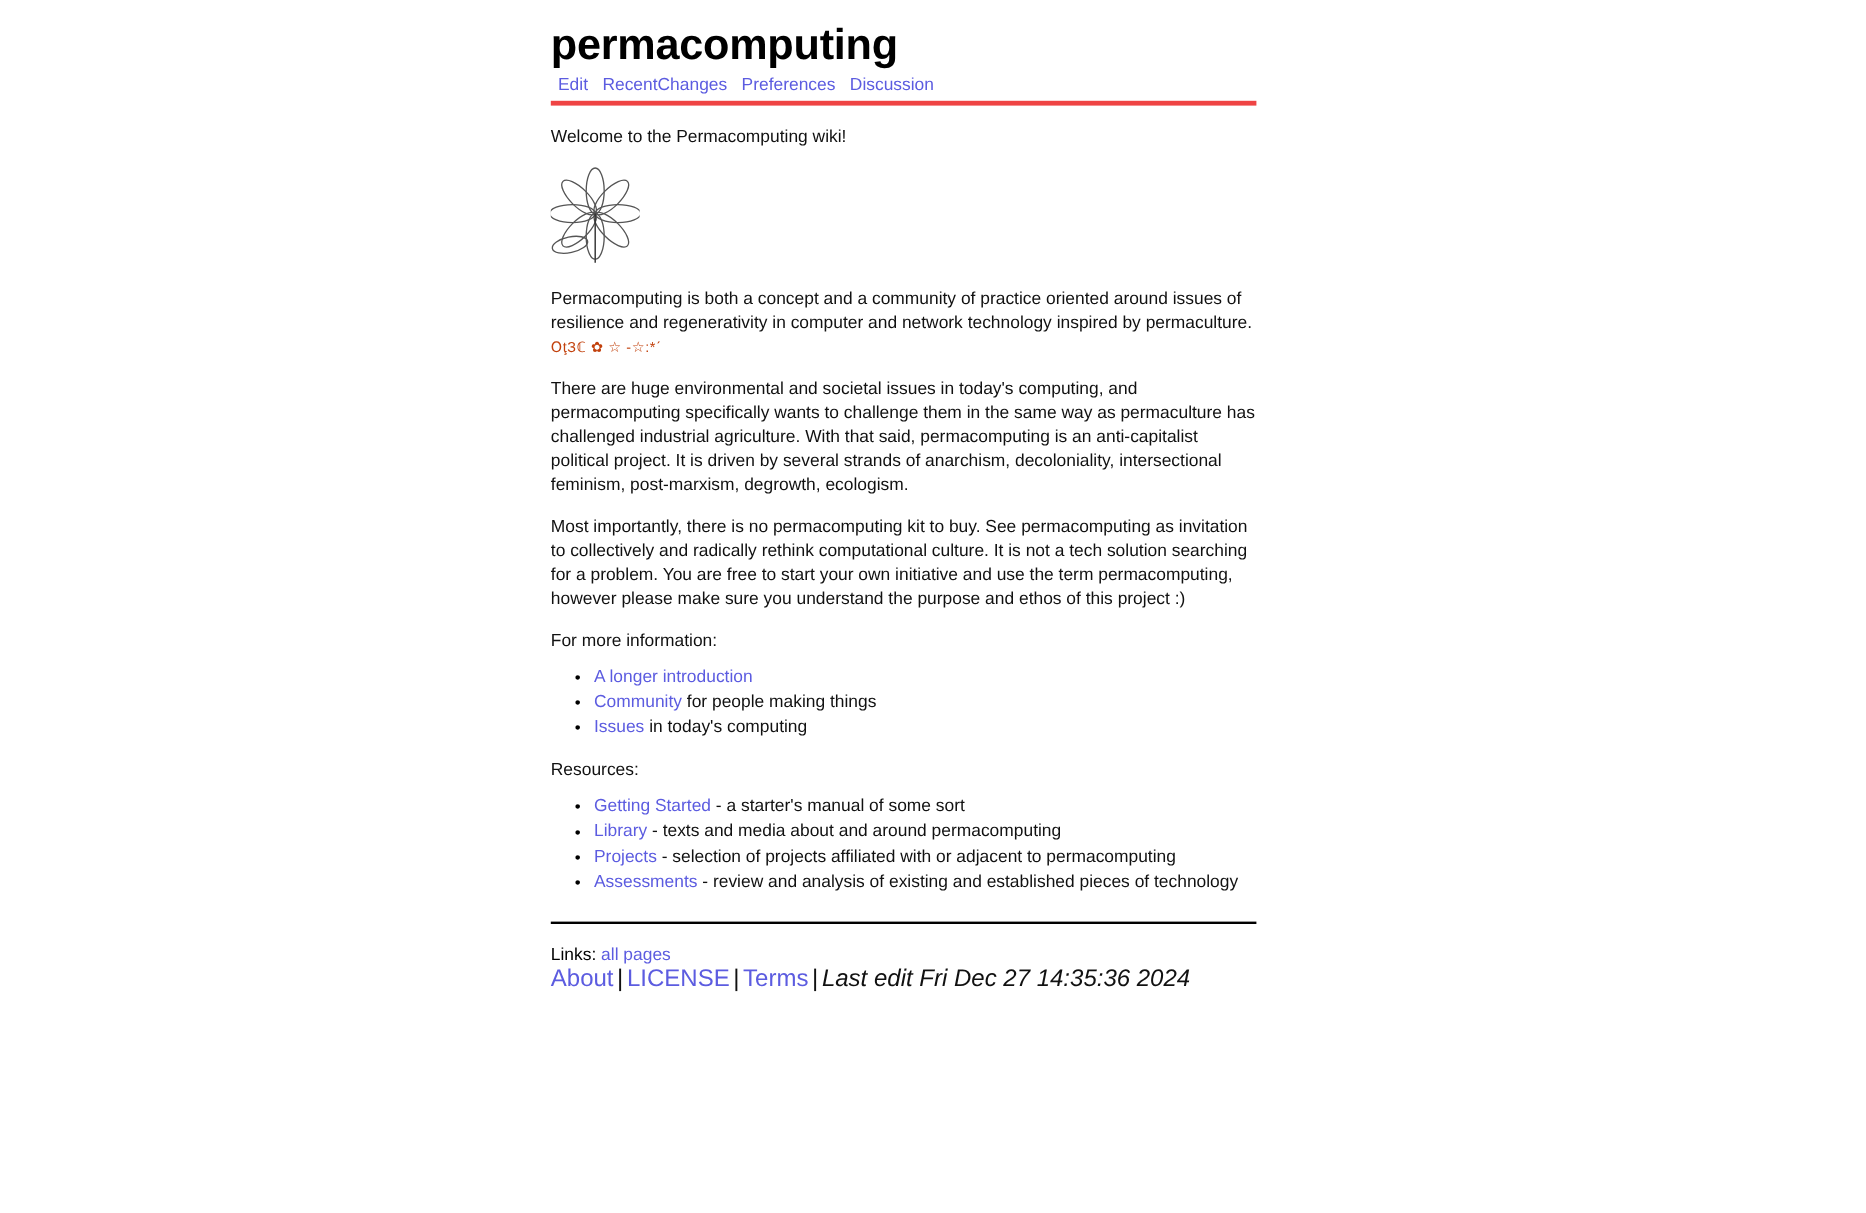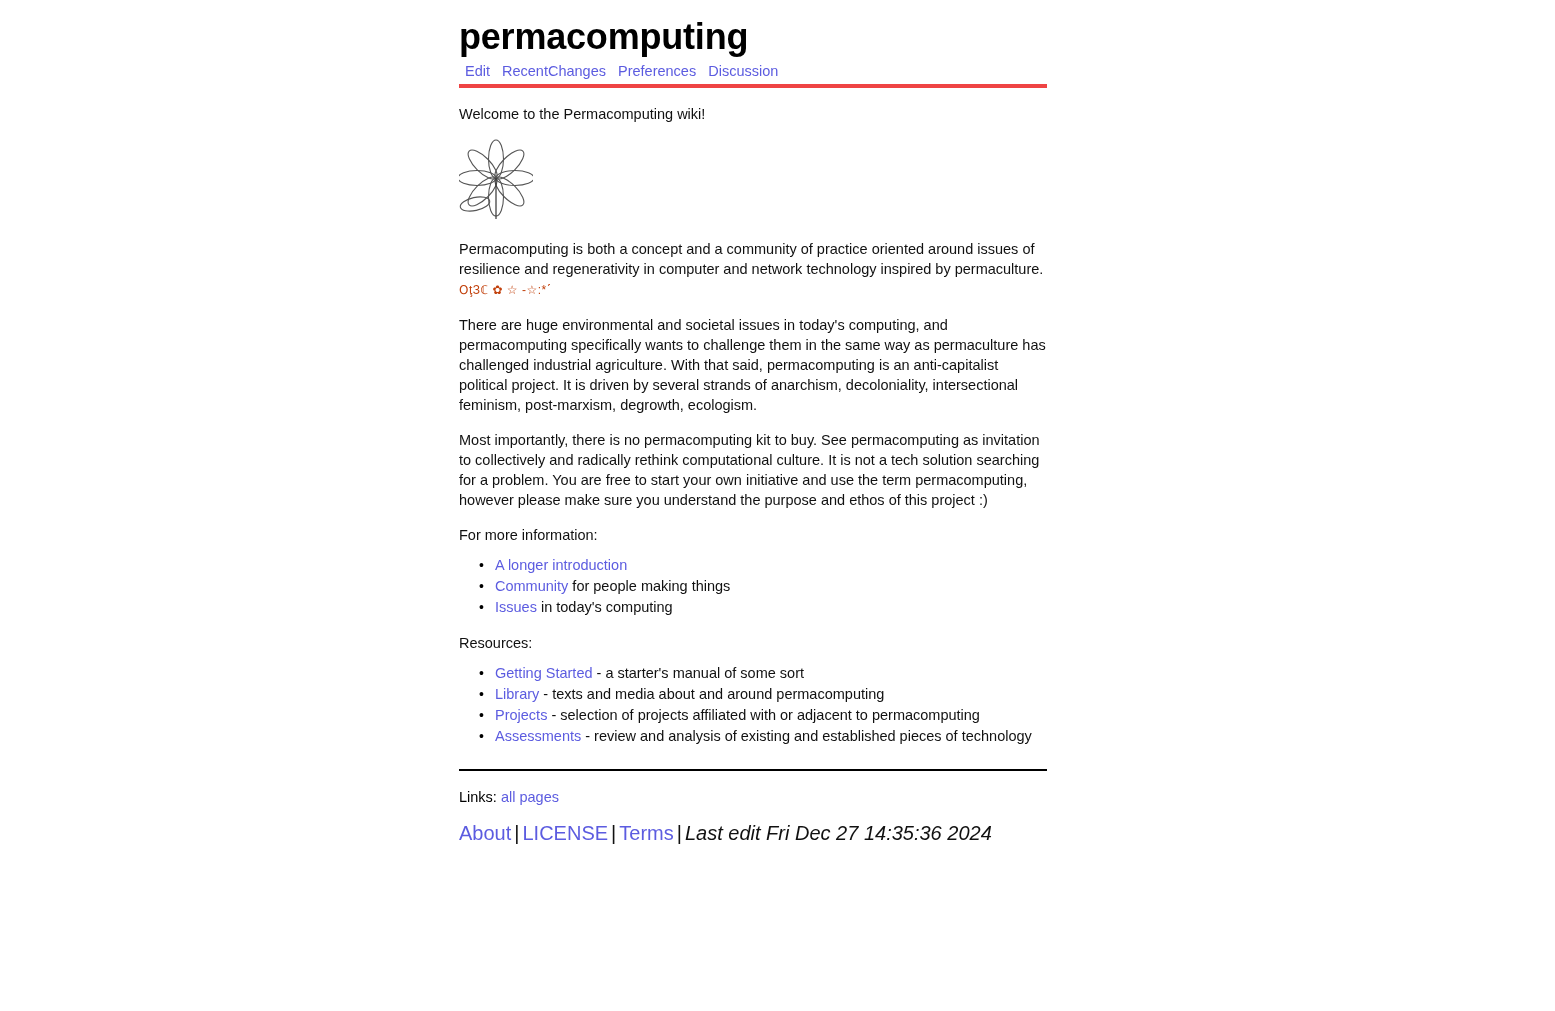--- a/index.html
+++ b/index.html
@@ -81,21 +81,20 @@
     color: #c2410c;
   }
   hr.rule {
     border: none;
     border-top: 2px solid #000;
     margin: 22px 0 16px 0;
   }
   .footer-links {
     font-size: 14.5px;
     line-height: 20px;
-    margin-bottom: 16px;
   }
   .footer-meta {
     font-size: 20px;
     line-height: 20px;
   }
   .footer-meta .sep { color: #111; margin: 0 3px; }
   .footer-meta .lastedit {
     font-style: italic;
     color: #111;
   }

